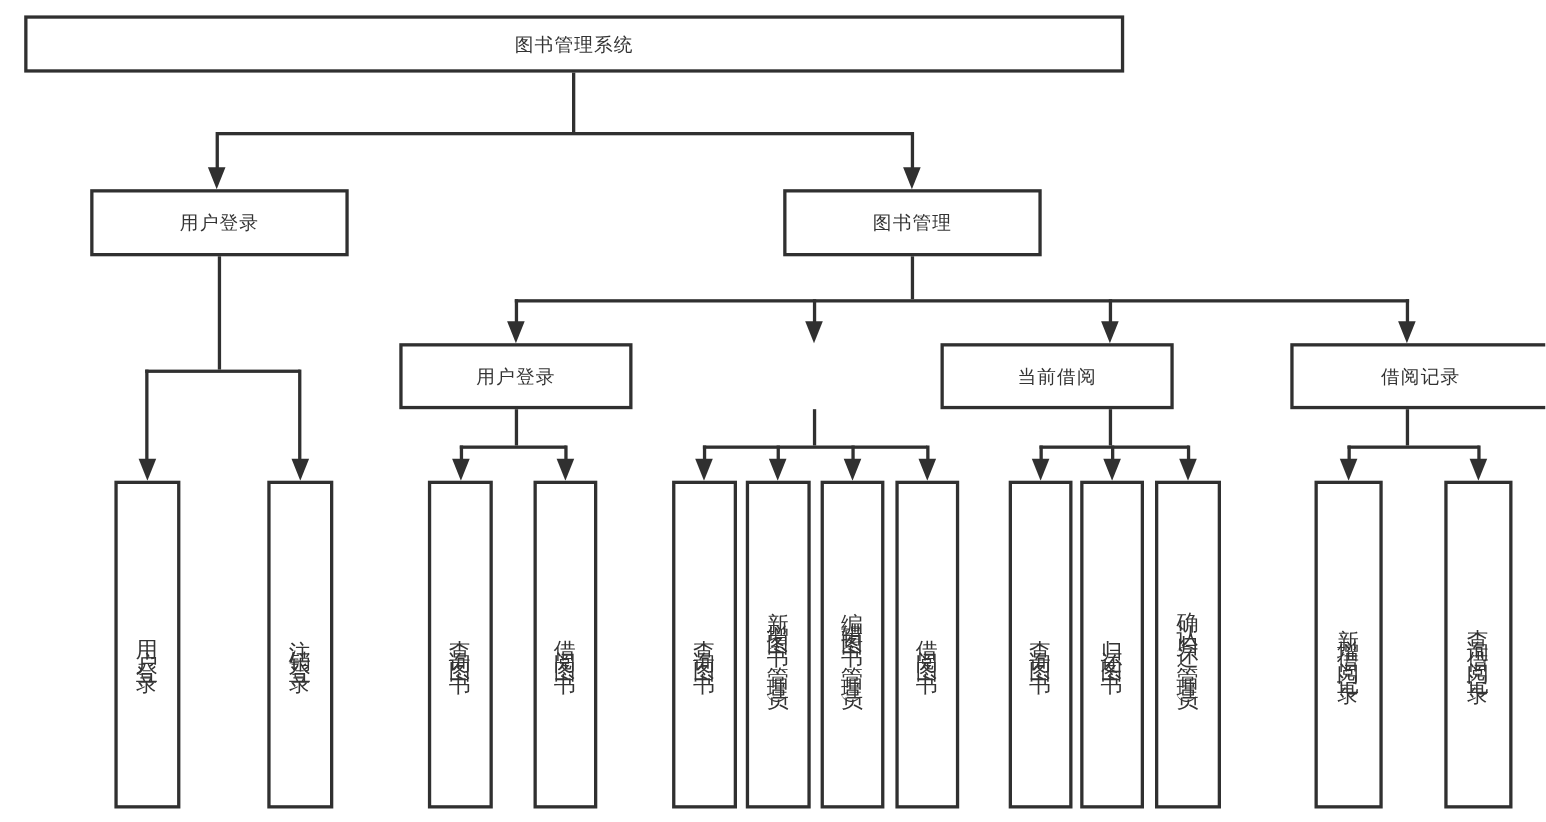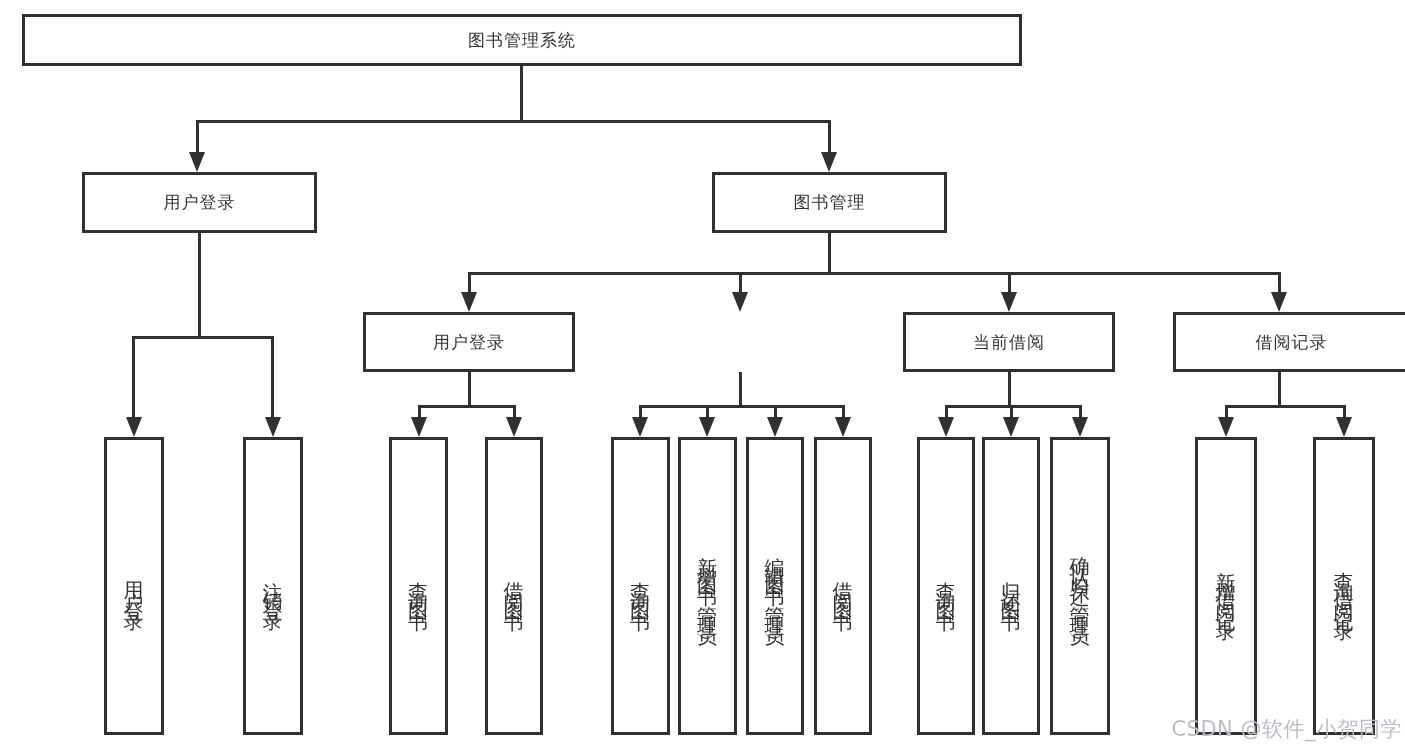--- a/index.html
+++ b/index.html
@@ -87,21 +87,21 @@
   <div class="vl" style="left:468px;top:272px;height:22px;"></div>
   <div class="arr" style="left:461px;top:292px;"></div>
   <div class="vl" style="left:739px;top:272px;height:22px;"></div>
   <div class="arr" style="left:732px;top:292px;"></div>
   <div class="vl" style="left:1008px;top:272px;height:22px;"></div>
   <div class="arr" style="left:1001px;top:292px;"></div>
   <div class="vl" style="left:1278px;top:272px;height:22px;"></div>
   <div class="arr" style="left:1271px;top:292px;"></div>
 
   <div class="hbox" style="left:363px;top:312px;width:212px;height:60px;">用户登录</div>
-  <div class="hbox" style="left:903px;top:312px;width:212px;height:60px;">当前借阅</div>
+  <div class="hbox" style="left:855px;top:312px;width:212px;height:60px;">当前借阅</div>
   <div class="hbox" style="left:1173px;top:312px;width:237px;height:60px;">借阅记录</div>
 
   <div class="vl" style="left:468px;top:372px;height:33px;"></div>
   <div class="hl" style="left:418px;top:405px;width:97px;"></div>
   <div class="vl" style="left:418px;top:405px;height:14px;"></div>
   <div class="arr" style="left:411px;top:417px;"></div>
   <div class="vl" style="left:513px;top:405px;height:14px;"></div>
   <div class="arr" style="left:506px;top:417px;"></div>
 
   <div class="vl" style="left:739px;top:372px;height:33px;"></div>
@@ -168,15 +168,14 @@
     <span>确认归还（管理员）</span>
   </div>
 
   <div class="vbox" style="left:1195px;width:62px;">
     <span>新增借阅记录</span>
   </div>
   <div class="vbox" style="left:1313px;width:62px;">
     <span>查询借阅记录</span>
   </div>
 
-  <div class="watermark">CSDN @软件_小贺同学</div>
 
 </div>
 
 </body></html>

